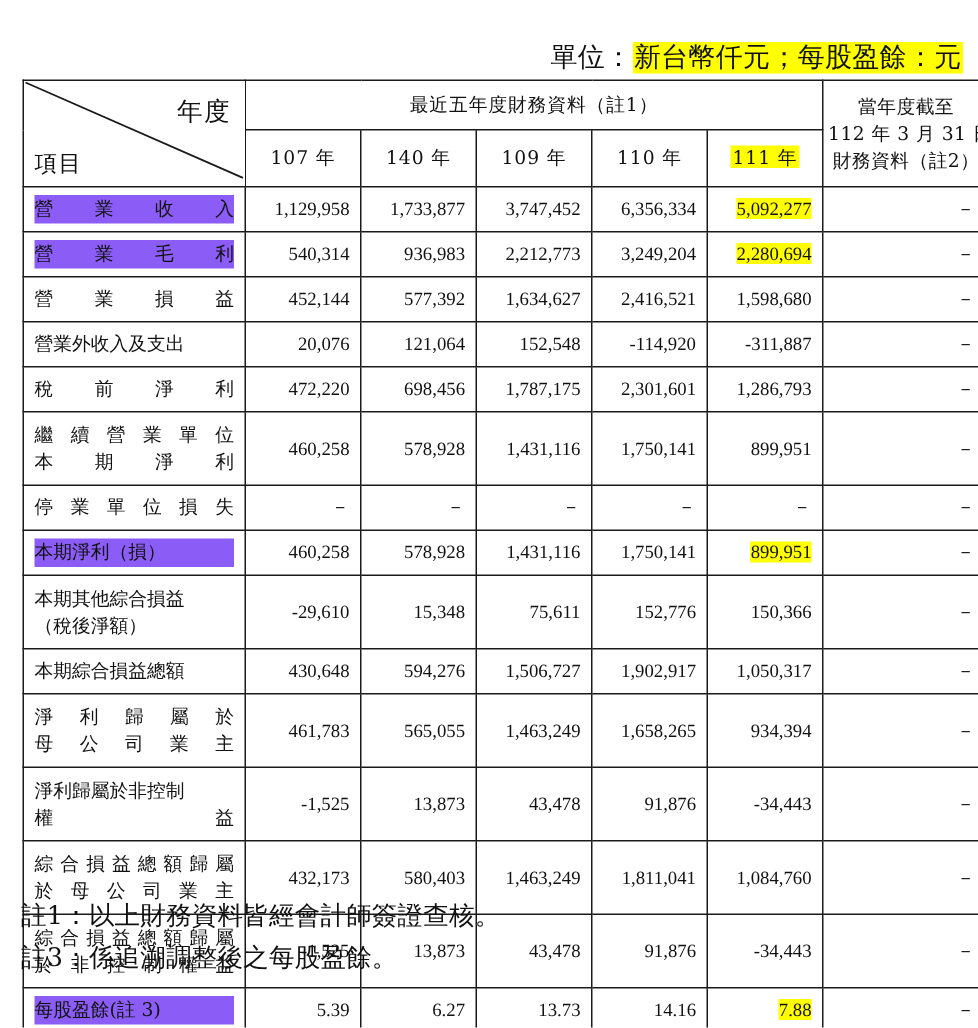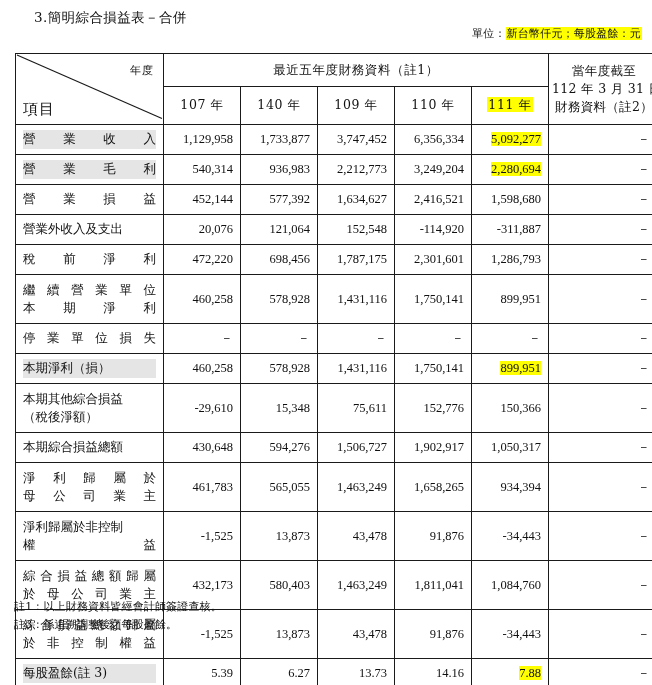--- a/index.html
+++ b/index.html
@@ -31,21 +31,21 @@
     font-size: 13.5px;
     letter-spacing: 0.4px;
     white-space: nowrap;
   }
 
   
   .unit-note {
     position: absolute;
     right: 10px;
     top: 26px;
-    font-size: 11px;
+    font-size: 18px;
     letter-spacing: 0.2px;
     white-space: nowrap;
   }
   .hl {
     background: #ffff00;
     padding: 0 1px;
   }
 
   
   .tbl-wrap {
@@ -83,21 +83,21 @@
   }
   .corner .diag {
     position: absolute;
     inset: 0;
     pointer-events: none;
   }
   .corner .lbl-year {
     position: absolute;
     right: 9px;
     top: 9px;
-    font-size: 11px;
+    font-size: 17px;
     letter-spacing: 1px;
   }
   .corner .lbl-item {
     position: absolute;
     left: 7px;
     bottom: 5px;
     font-size: 15px;
     letter-spacing: 1px;
   }
 
@@ -153,45 +153,44 @@
     display: block;
     text-align: left;
     white-space: nowrap;
   }
   .ctr {
     display: block;
     text-align: center;
     white-space: nowrap;
   }
   .lbl-hl {
-    background: #e5e5e5;
+    background: #8b5cf6;
   }
   .cell-hl {
     background: #ffff00;
   }
 
   
   .notes {
     position: absolute;
     left: 14px;
     top: 598px;
     width: 630px;
-    font-size: 11px;
+    font-size: 17px;
     line-height: 1.62;
     letter-spacing: 0.15px;
   }
   .note-line { white-space: nowrap; }
   .note-ind { padding-left: 41px; white-space: nowrap; }
 </style>
 </head>
 <body>
 
 <div class="page">
 
-  <div class="doc-title">3.簡明綜合損益表－合併</div>
 
   <div class="unit-note">
     <span>單位：</span><span class="hl">新台幣仟元；每股盈餘：元</span>
   </div>
 
   <div class="tbl-wrap">
     <table class="fin">
       <colgroup>
         <col class="c-item">
           <col class="c-yr">

